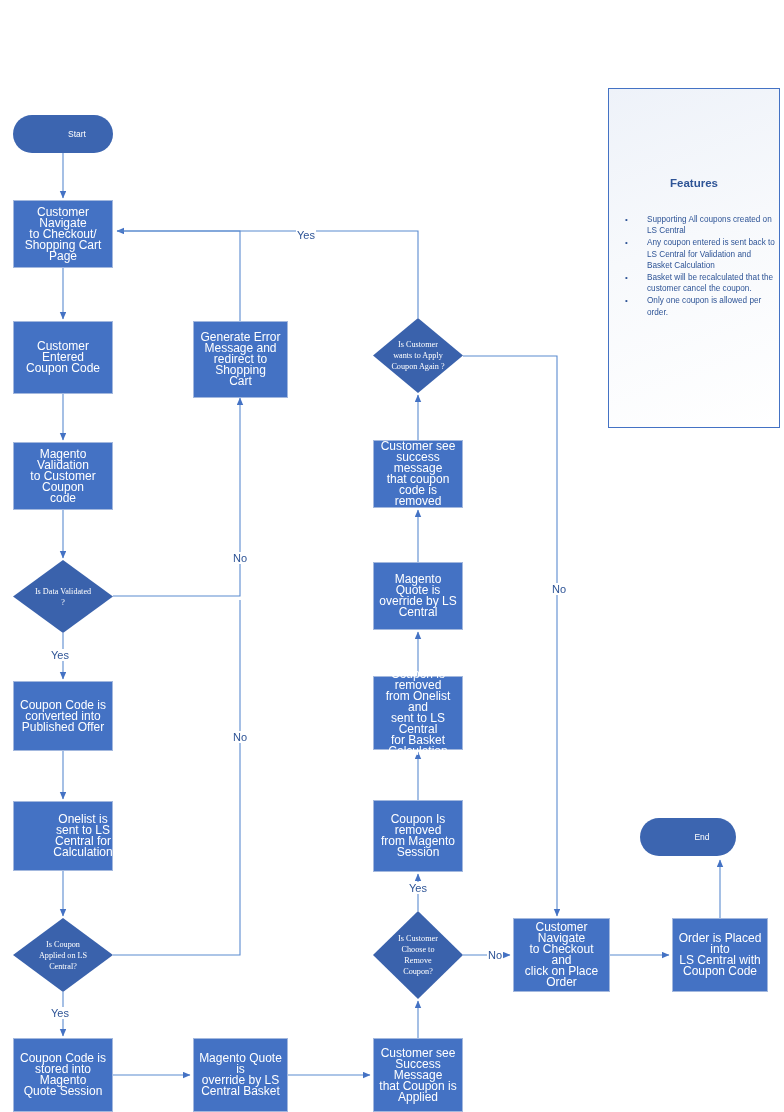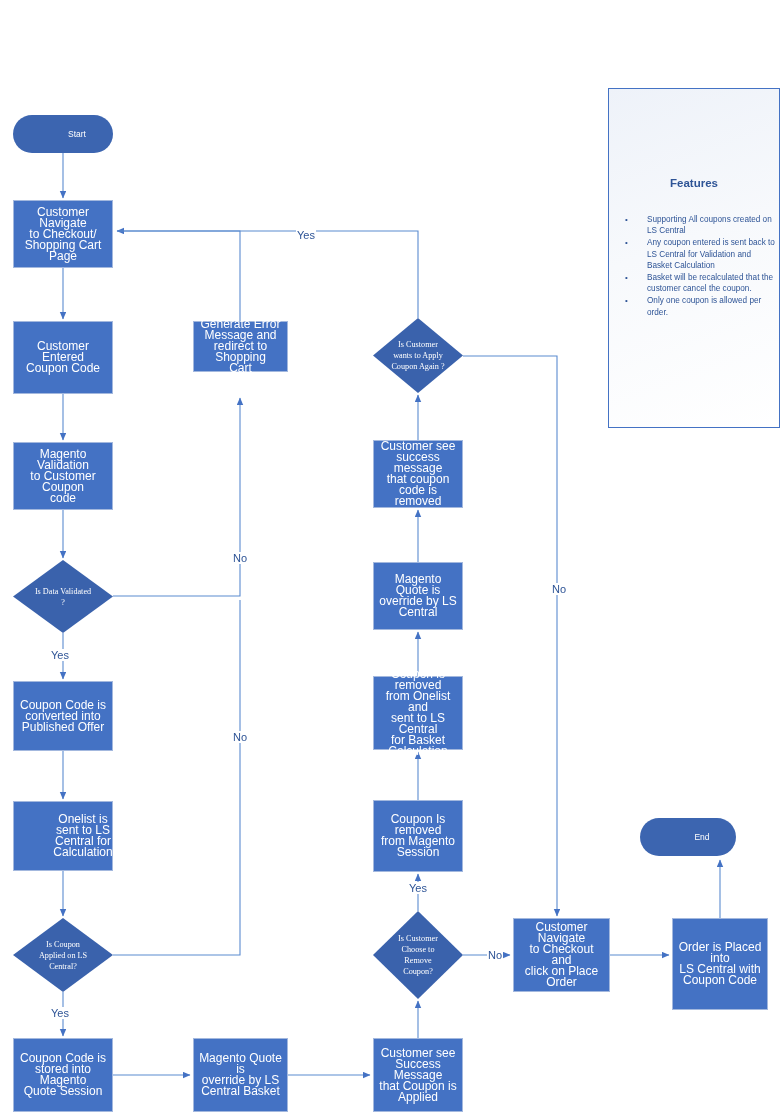--- a/index.html
+++ b/index.html
@@ -244,21 +244,21 @@
         <div class="dia"></div>
         <span class="label">Is Coupon
 Applied on LS
 Central?</span>
       </div>
       <div class="node process" style="left: 13px; top: 1038px; width: 100px; height: 74px;">
         <span class="label">Coupon Code is
 stored into Magento
 Quote Session</span>
       </div>
-      <div class="node process" style="left: 193px; top: 321px; width: 95px; height: 51px;">
+      <div class="node process" style="left: 193px; top: 321px; width: 95px; height: 77px;">
         <span class="label">Generate Error
 Message and
 redirect to Shopping
 Cart</span>
       </div>
       <div class="node process" style="left: 193px; top: 1038px; width: 95px; height: 74px;">
         <span class="label">Magento Quote is
 override by LS
 Central Basket</span>
       </div>
@@ -302,21 +302,21 @@
         <span class="label">Customer see
 Success Message
 that Coupon is
 Applied</span>
       </div>
       <div class="node process" style="left: 513px; top: 918px; width: 97px; height: 74px;">
         <span class="label">Customer Navigate
 to Checkout and
 click on Place Order</span>
       </div>
-      <div class="node process" style="left: 672px; top: 918px; width: 96px; height: 92px;">
+      <div class="node process" style="left: 672px; top: 918px; width: 96px; height: 74px;">
         <span class="label">Order is Placed into
 LS Central with
 Coupon Code</span>
       </div>
       <div class="node terminator" style="left: 640px; top: 818px; width: 96px; height: 38px;">
         <span class="label">End</span>
       </div>
     </div>
 
   <div id="edge-labels-layer">

